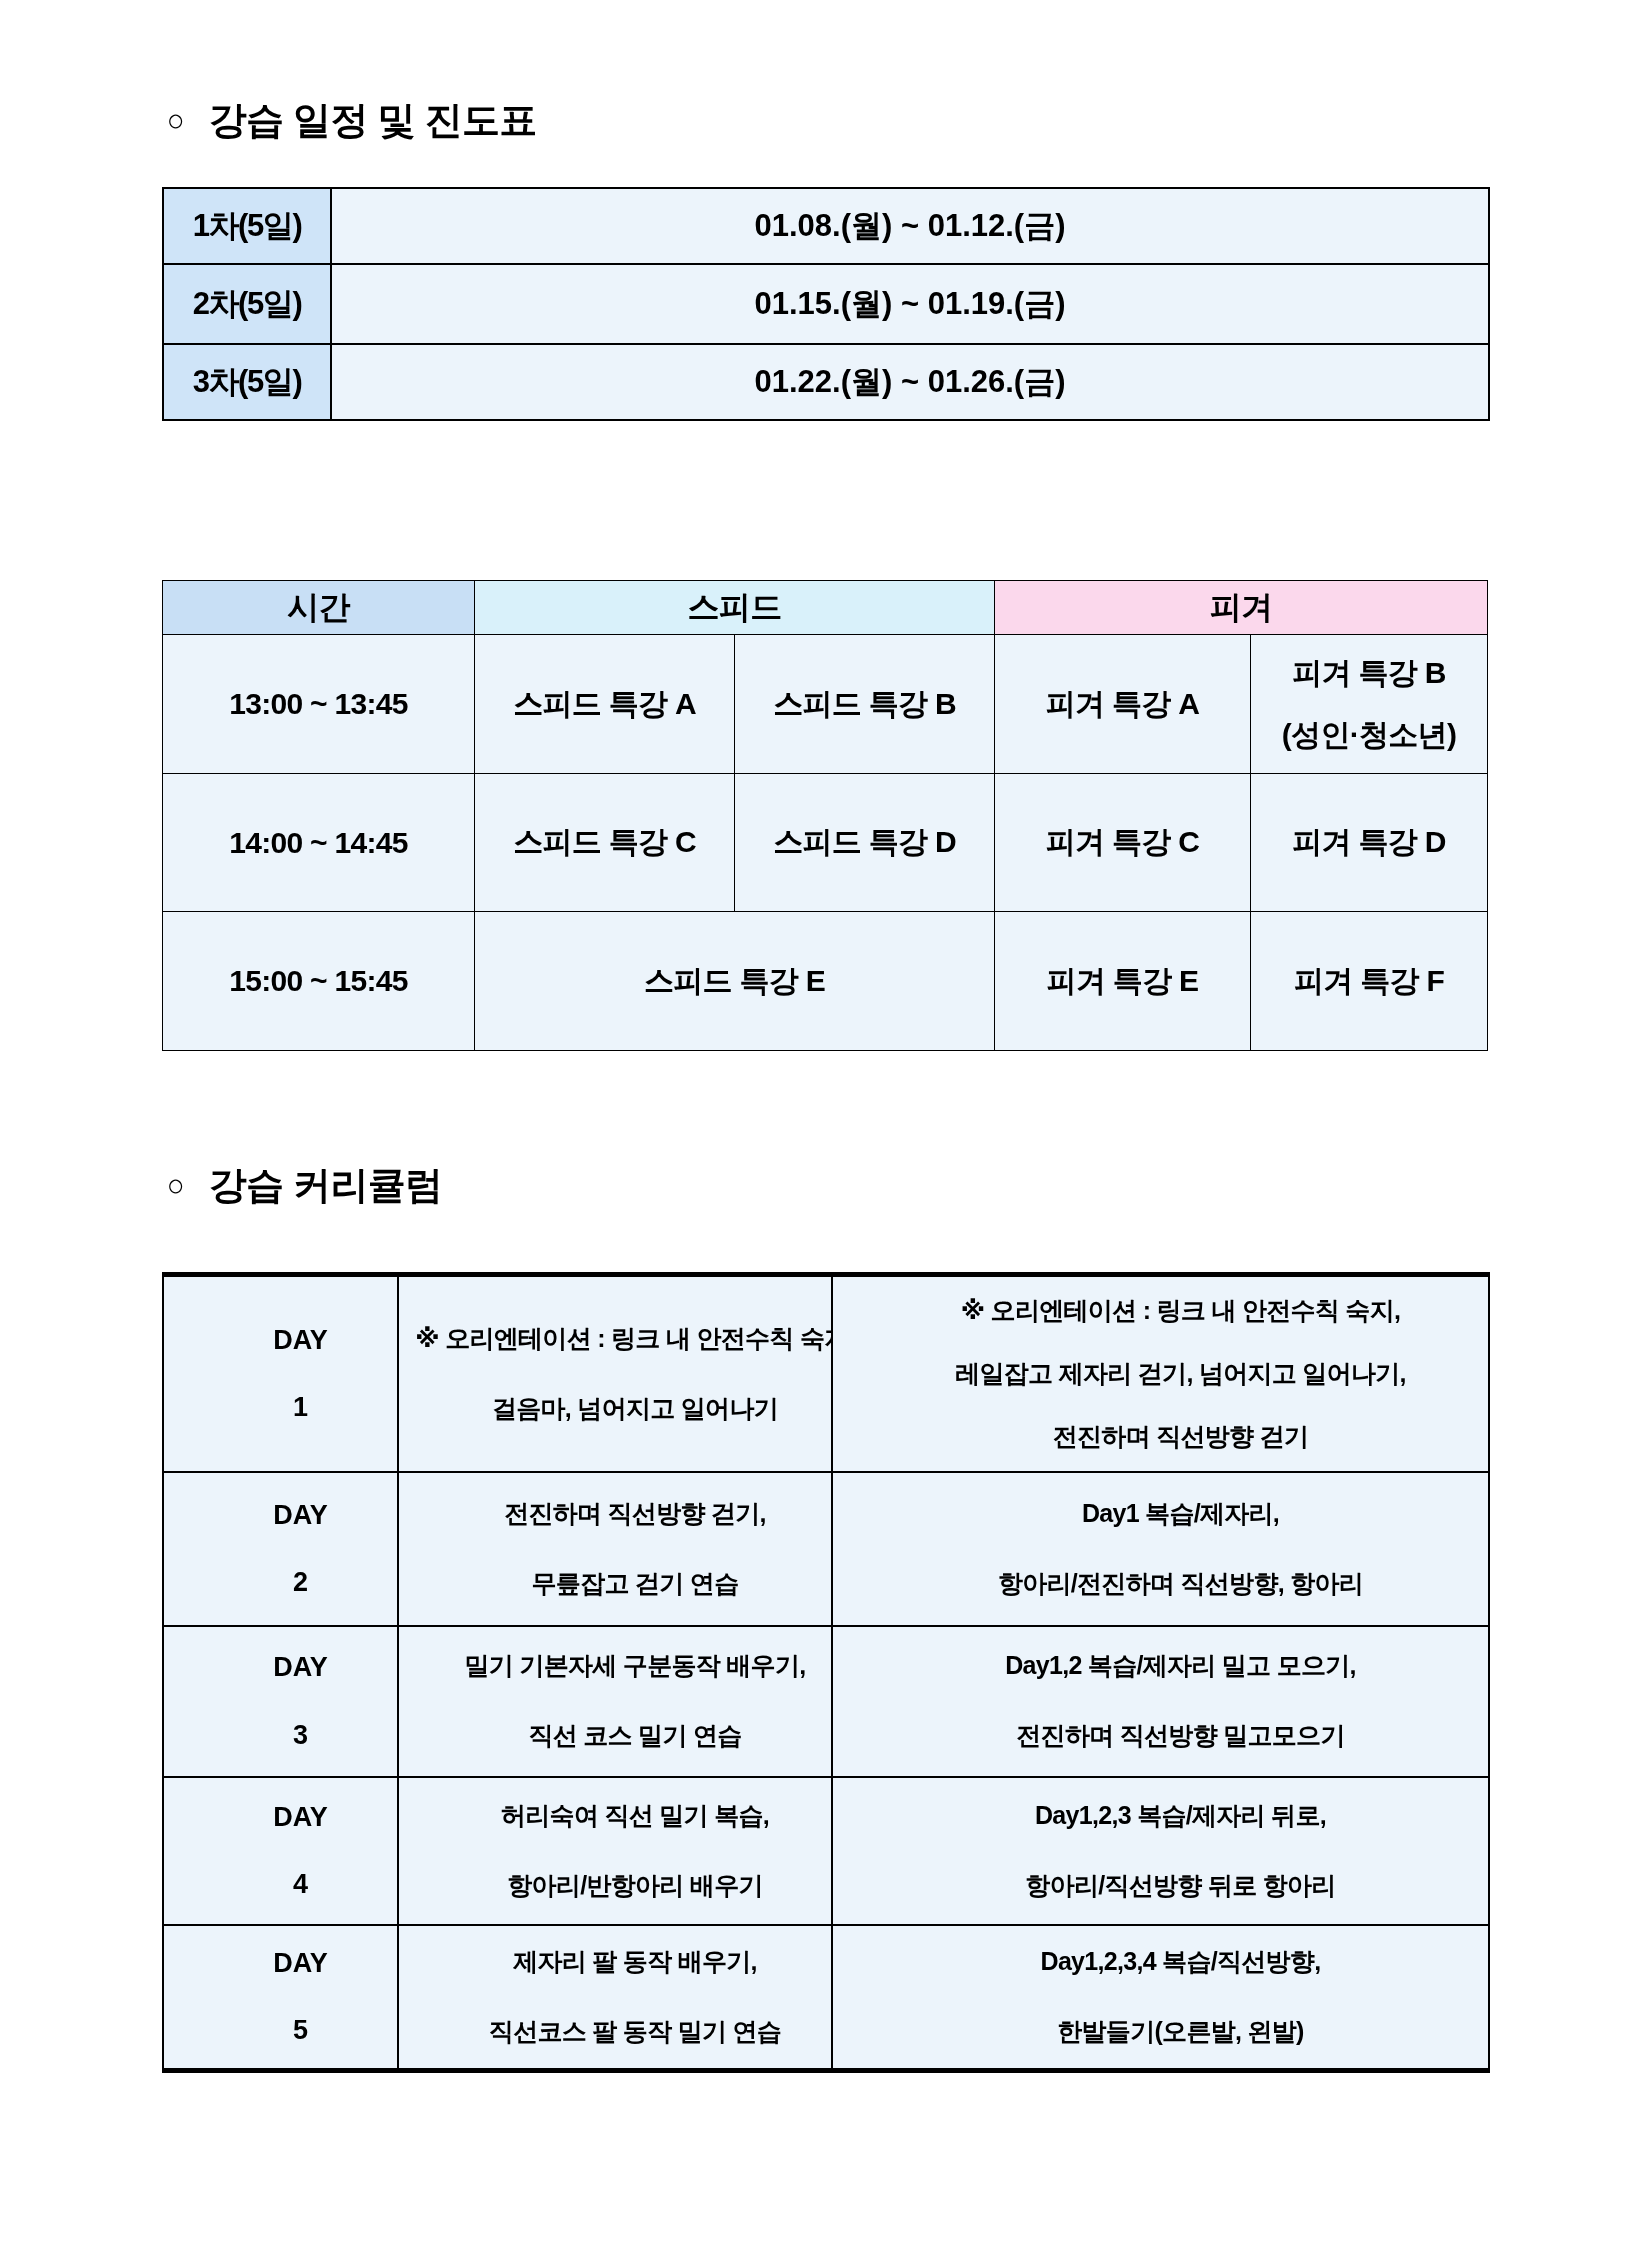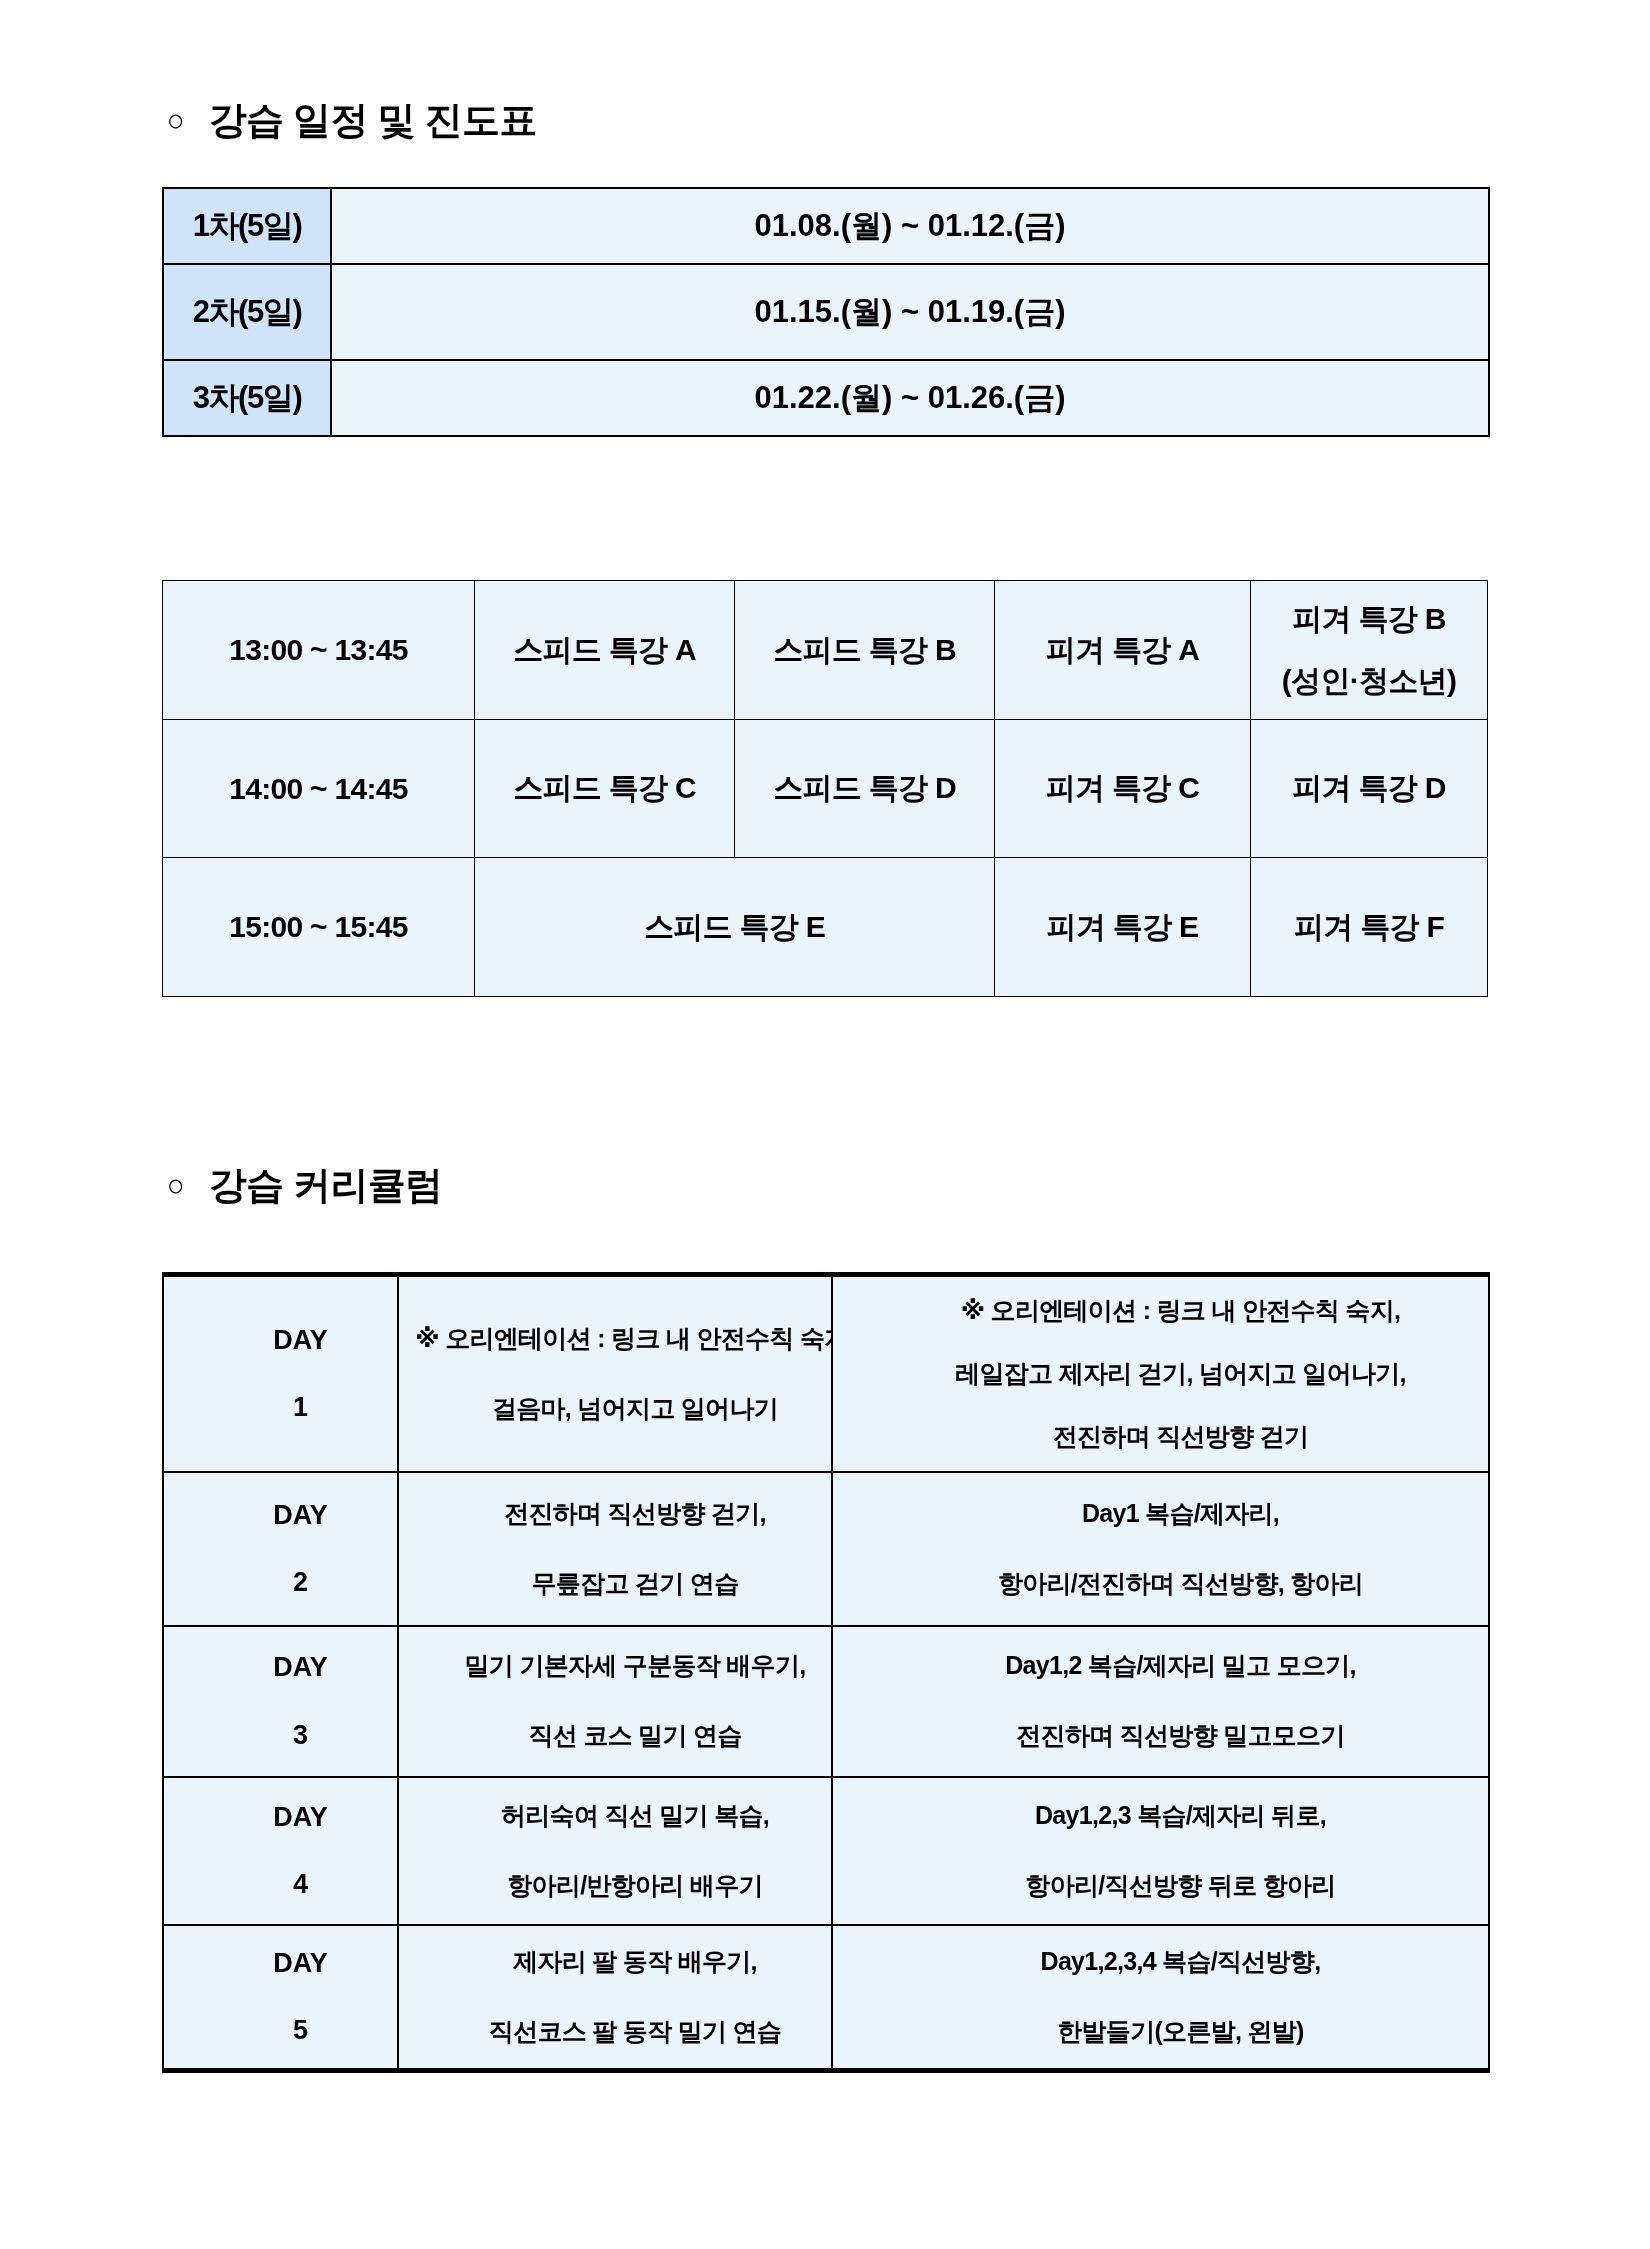--- a/index.html
+++ b/index.html
@@ -86,40 +86,45 @@
   <table class="t1">
     <colgroup>
         <col style="width:168px">
         <col style="width:1158px">
       </colgroup>
     <tbody>
         <tr style="height:76px">
       <td class="label-cell">1차(5일)</td>
       <td class="date-cell">01.08.(월) ~ 01.12.(금)</td>
     </tr>
-    <tr style="height:96px">
+    <tr style="height:80px">
       <td class="label-cell">2차(5일)</td>
       <td class="date-cell">01.15.(월) ~ 01.19.(금)</td>
     </tr>
     <tr style="height:76px">
       <td class="label-cell">3차(5일)</td>
       <td class="date-cell">01.22.(월) ~ 01.26.(금)</td>
     </tr>
   </tbody>
     </table>
 
   <table class="t2">
     <colgroup>
       <col style="width:312px">
         <col style="width:260px">
         <col style="width:260px">
       <col style="width:256px">
         <col style="width:237px">
     </colgroup>
     <tbody>
+        <tr style="height:54px">
+      <th class="h-time">시간</th>
+      <th class="h-speed" colspan="2">스피드</th>
+      <th class="h-figure" colspan="2">피겨</th>
+    </tr>
     <tr style="height:139px">
       <td>13:00 ~ 13:45</td>
       <td>스피드 특강 A</td>
       <td>스피드 특강 B</td>
       <td>피겨 특강 A</td>
       <td>
         <div class="two-line" style="height:100%">
           <span>피겨 특강 B</span>
           <span>(성인·청소년)</span>
         </div>

